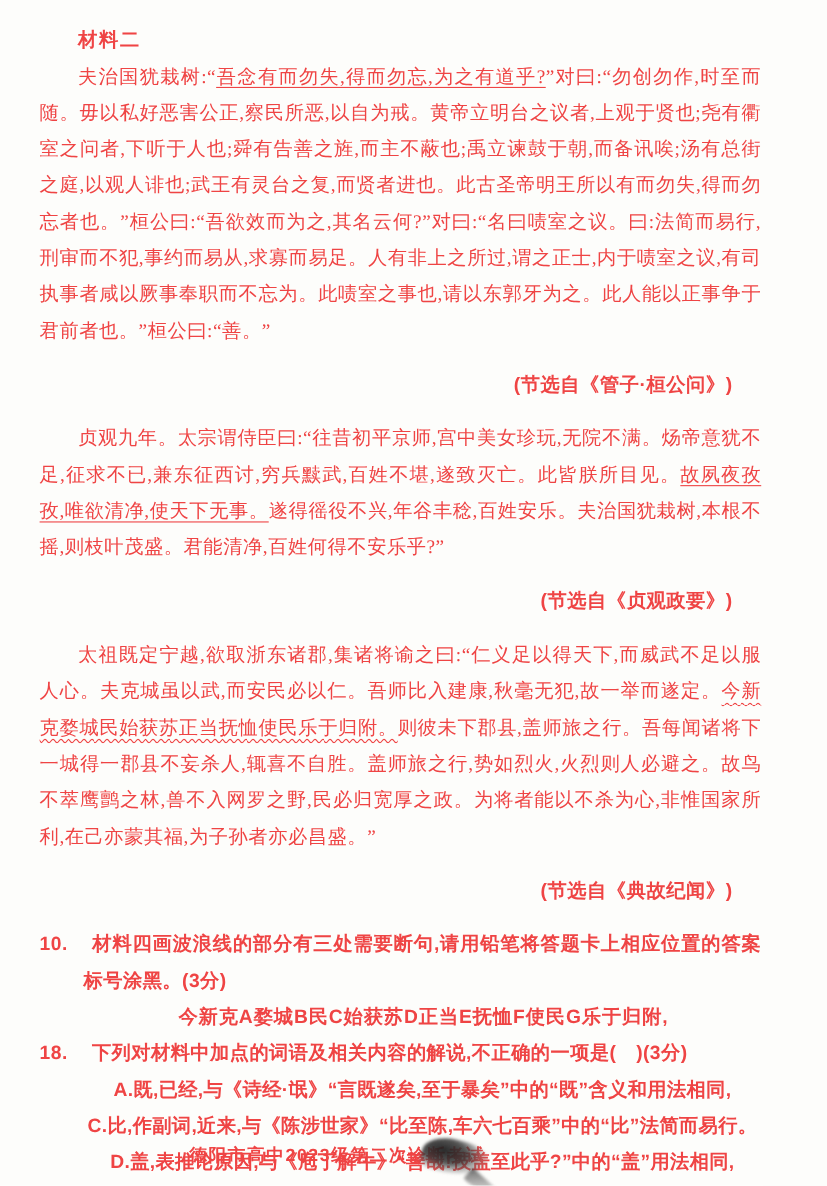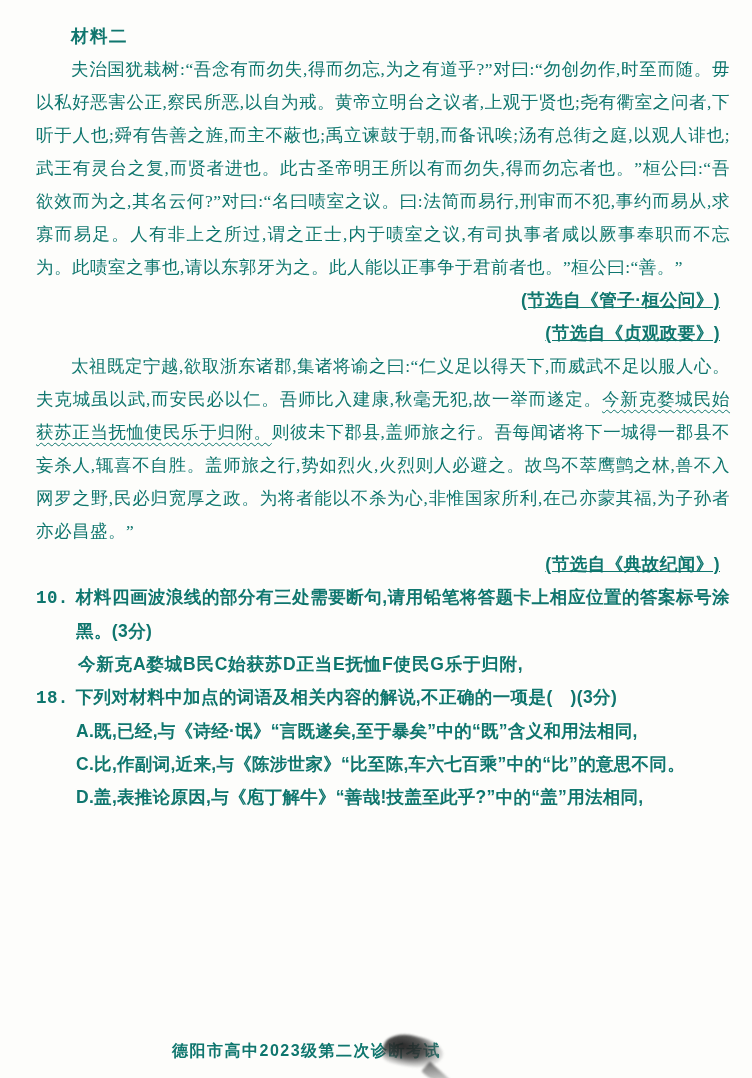--- a/index.html
+++ b/index.html
@@ -1,64 +1,66 @@
 <!DOCTYPE html>
 <html><head>
 <meta charset="utf-8">
 <style>
   html,body { margin:0; padding:0; background:#ffffff; }
   .page {
     position:relative;
     width:752px; height:1078px;
     box-sizing:border-box;
-    padding:20px 22px 0 36px;
+    padding:20px 60px 0 36px;
     background:#fdfdfb;
-    color:#0f766e;
+    color:#ef4444;
     overflow:hidden;
   }
   .mat-heading {
     font: 700 17.5px/33px "Liberation Serif", "DejaVu Serif", serif;
     letter-spacing:1.5px;
     margin:0 0 0 2em;
   }
   .mat-body {
     font: 400 17.5px/33px "Liberation Serif", "DejaVu Serif", serif;
     text-align:justify;
     text-indent:2em;
     letter-spacing:0.5px;
     word-break:break-all;
     margin:0;
   }
-  .u-line { text-underline-offset:4px; text-decoration-thickness:1.3px; }
+  .u-line { text-decoration:underline; text-underline-offset:4px; text-decoration-thickness:1.3px; }
   .u-wavy { text-decoration:underline; text-decoration-style:wavy; text-underline-offset:4px; text-decoration-thickness:1px; }
   .attr {
     font: 700 17.5px/33px "Liberation Sans", "DejaVu Sans", sans-serif;
     text-align:right;
     letter-spacing:0.5px;
-    margin:0; padding-right:10px;text-decoration:underline;
+    margin:16px; padding-right:10px;
   }
   .question {
     font: 700 17.5px/33px "Liberation Sans", "DejaVu Sans", sans-serif;
     letter-spacing:0.4px;
     text-align:justify;
     word-break:break-all;
     padding-left:40px; text-indent:-40px;
     margin:0;
   }
-  .qnum { margin-right:7px;font-family:Liberation Mono, monospace; }
+  .qnum { margin-right:22px; }
   .sentence {
     font: 700 17.5px/33px "Liberation Sans", "DejaVu Sans", sans-serif;
     letter-spacing:0.8px;
     margin:0 0 0 42px;
+    text-align:center;
   }
   .option {
     font: 700 17.5px/33px "Liberation Sans", "DejaVu Sans", sans-serif;
     letter-spacing:0.3px;
     margin-left:40px;
     word-break:break-all;
+    text-align:center;
   }
   .footer {
     position:absolute; left:172px; top:1038px;
     font: 700 16px/26px "Liberation Sans", "DejaVu Sans", sans-serif;
     letter-spacing:1.5px;
   }
   .smudge {
     position:absolute; left:383px; top:1036px;
     width:60px; height:32px;
     background:radial-gradient(ellipse at 32% 38%,
@@ -82,34 +84,35 @@
 
 <div class="page">
 
   <section>
     <h3 class="mat-heading">材料二</h3>
     <p class="mat-body"><span>夫治国犹栽树:“</span><span class="u-line">吾念有而勿失,得而勿忘,为之有道乎?</span><span>”对曰:“勿创勿作,时至而随。毋以私好恶害公正,察民所恶,以自为戒。黄帝立明台之议者,上观于贤也;尧有衢室之问者,下听于人也;舜有告善之旌,而主不蔽也;禹立谏鼓于朝,而备讯唉;汤有总街之庭,以观人诽也;武王有灵台之复,而贤者进也。此古圣帝明王所以有而勿失,得而勿忘者也。”桓公曰:“吾欲效而为之,其名云何?”对曰:“名曰啧室之议。曰:法简而易行,刑审而不犯,事约而易从,求寡而易足。人有非上之所过,谓之正士,内于啧室之议,有司执事者咸以厥事奉职而不忘为。此啧室之事也,请以东郭牙为之。此人能以正事争于君前者也。”桓公曰:“善。”</span></p>
     <p class="attr">(节选自《管子·桓公问》)</p>
   </section>
 
   <section>
+    <p class="mat-body"><span>贞观九年。太宗谓侍臣曰:“往昔初平京师,宫中美女珍玩,无院不满。炀帝意犹不足,征求不已,兼东征西讨,穷兵黩武,百姓不堪,遂致灭亡。此皆朕所目见。</span><span class="u-line">故夙夜孜孜,唯欲清净,使天下无事。</span><span>遂得徭役不兴,年谷丰稔,百姓安乐。夫治国犹栽树,本根不摇,则枝叶茂盛。君能清净,百姓何得不安乐乎?”</span></p>
     <p class="attr">(节选自《贞观政要》)</p>
   </section>
 
   <section>
     <p class="mat-body"><span>太祖既定宁越,欲取浙东诸郡,集诸将谕之曰:“仁义足以得天下,而威武不足以服人心。夫克城虽以武,而安民必以仁。吾师比入建康,秋毫无犯,故一举而遂定。</span><span class="u-wavy">今新克婺城民始获苏正当抚恤使民乐于归附。</span><span>则彼未下郡县,盖师旅之行。吾每闻诸将下一城得一郡县不妄杀人,辄喜不自胜。盖师旅之行,势如烈火,火烈则人必避之。故鸟不萃鹰鹯之林,兽不入网罗之野,民必归宽厚之政。为将者能以不杀为心,非惟国家所利,在己亦蒙其福,为子孙者亦必昌盛。”</span></p>
     <p class="attr">(节选自《典故纪闻》)</p>
   </section>
 
   <div class="question"><span class="qnum">10.</span><span>材料四画波浪线的部分有三处需要断句,请用铅笔将答题卡上相应位置的答案标号涂黑。(3分)</span></div>
 
   <p class="sentence">今新克A婺城B民C始获苏D正当E抚恤F使民G乐于归附,</p>
 
   <div class="question"><span class="qnum">18.</span><span>下列对材料中加点的词语及相关内容的解说,不正确的一项是(　)(3分)</span></div>
 
   <div class="option">A.既,已经,与《诗经·氓》“言既遂矣,至于暴矣”中的“既”含义和用法相同,</div>
-  <div class="option">C.比,作副词,近来,与《陈涉世家》“比至陈,车六七百乘”中的“比”的意思不同。</div>
+  <div class="option">C.比,作副词,近来,与《陈涉世家》“比至陈,车六七百乘”中的“比”法简而易行。</div>
   <div class="option">D.盖,表推论原因,与《庖丁解牛》“善哉!技盖至此乎?”中的“盖”用法相同,</div>
 
   <div class="footer">德阳市高中2023级第二次诊断考试</div>
   <div class="smudge"></div>
 
 </div>
 
 </body></html>

